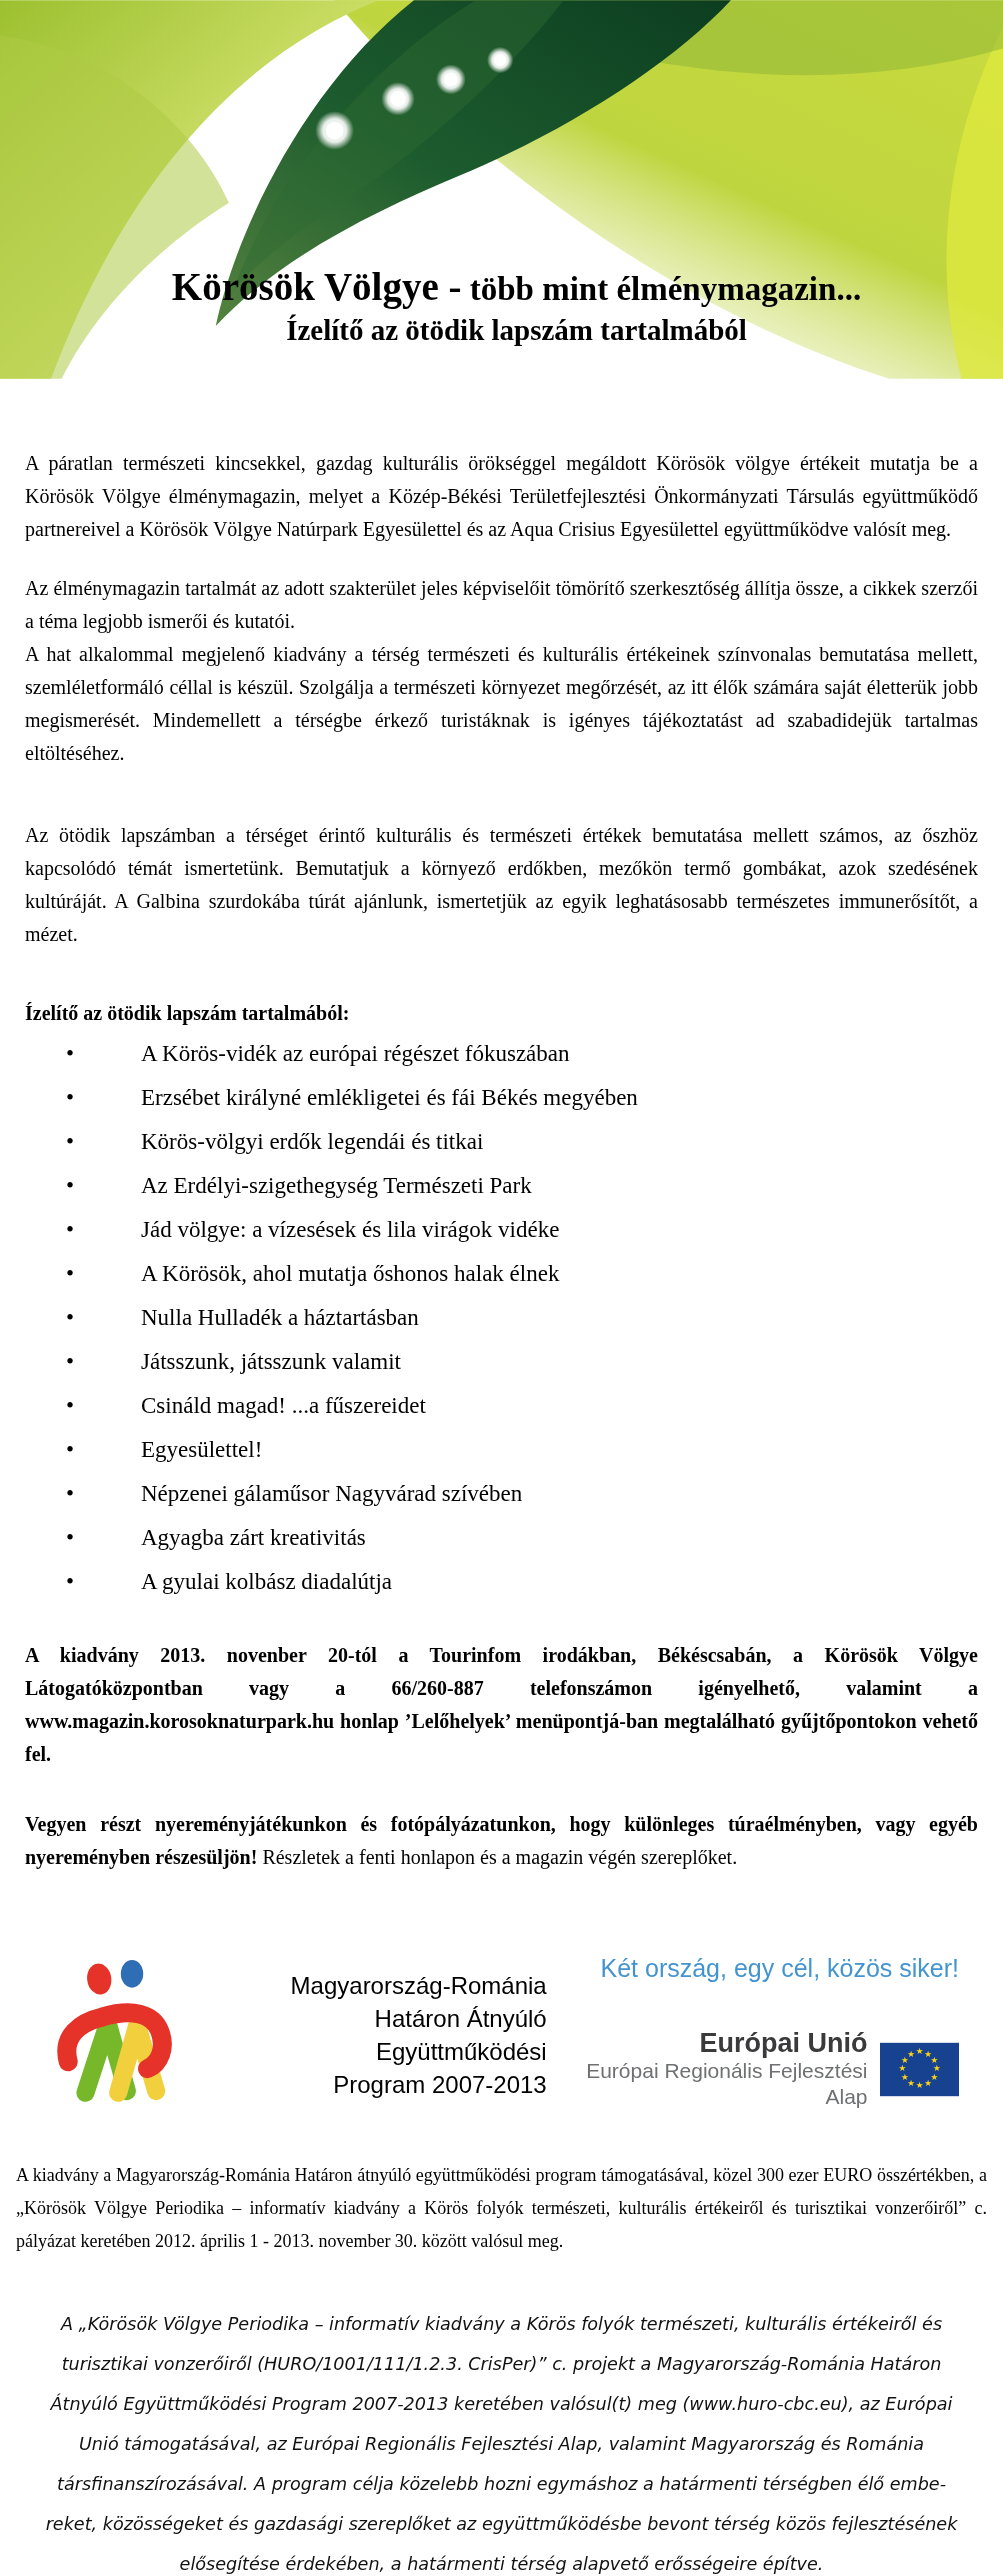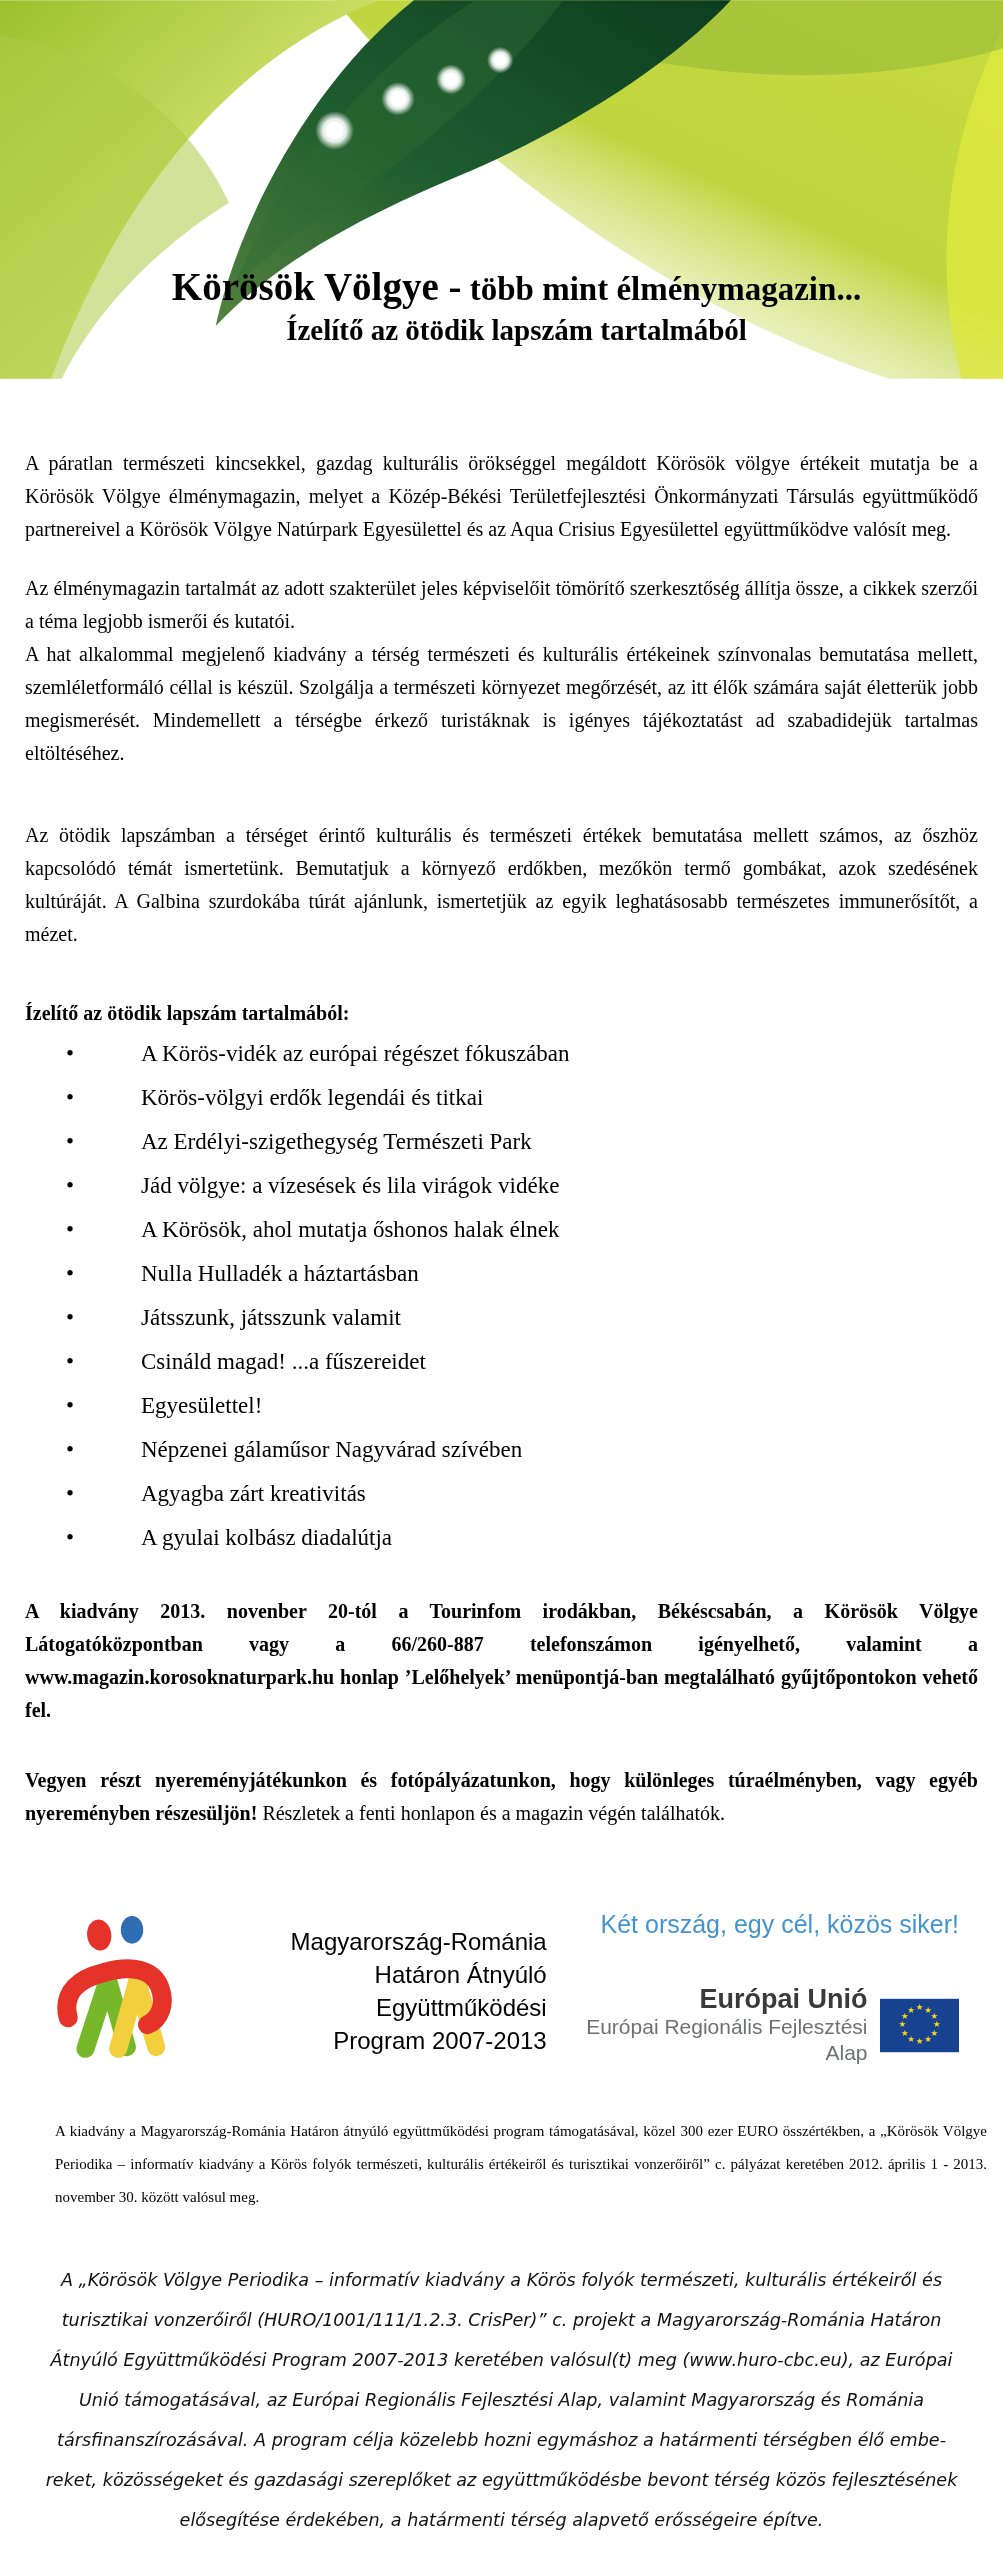--- a/index.html
+++ b/index.html
@@ -34,21 +34,21 @@
   .huro-block { display:flex; align-items:flex-start; }
   .huro-text { margin-left:23px; margin-top:14px; color:#000000; font-size:24px; line-height:33px;text-align:right; }
   .right-block { display:flex; flex-direction:column; align-items:flex-end; }
   .slogan { color:#4394d0; font-size:25px; line-height:26.4px; margin:0 0 46px 0; }
   .eu-block { display:flex; align-items:center; }
   .eu-text { text-align:right; margin-right:12.3px; }
   .eu-title { font-size:27px; font-weight:bold; color:#3a3a3c; line-height:30px; }
   .eu-subtitle { font-size:21px; color:#6f7072; line-height:26.4px; }
 
   
-  .funding-note { padding:0 16px; margin-top:48px; font-size:15px; line-height:33px; text-align:justify;margin-left:39px; }
+  .funding-note { padding:0 16px; margin-top:48px; font-size:18px; line-height:33px; text-align:justify; }
   .project-note { padding:0 35px; margin-top:46px; font-family:"DejaVu Sans", sans-serif;
                   font-style:italic; font-size:17.6px; line-height:40px; text-align:center; color:#111; }
 </style>
 </head>
 <body>
 
 <div class="page">
 
   <div class="header-wrap">
     <svg class="header-art" width="1003" height="379" viewBox="0 0 1139 430" aria-hidden="true">
@@ -107,36 +107,37 @@
 
     <p class="body">A páratlan természeti kincsekkel, gazdag kulturális örökséggel megáldott Körösök völgye értékeit mutatja be a Körösök Völgye élménymagazin, melyet a Közép-Békési Területfejlesztési Önkormányzati Társulás együttműködő partnereivel a Körösök Völgye Natúrpark Egyesülettel és az Aqua Crisius Egyesülettel együttműködve valósít meg.</p>
     <p class="body gap-s">Az élménymagazin tartalmát az adott szakterület jeles képviselőit tömörítő szerkesztőség állítja össze, a cikkek szerzői a téma legjobb ismerői és kutatói.</p>
     <p class="body">A hat alkalommal megjelenő kiadvány a térség természeti és kulturális értékeinek színvonalas bemutatása mellett, szemléletformáló céllal is készül. Szolgálja a természeti környezet megőrzését, az itt élők számára saját életterük jobb megismerését. Mindemellett a térségbe érkező turistáknak is igényes tájékoztatást ad szabadidejük tartalmas eltöltéséhez.</p>
     <p class="body gap-l">Az ötödik lapszámban a térséget érintő kulturális és természeti értékek bemutatása mellett számos, az őszhöz kapcsolódó témát ismertetünk. Bemutatjuk a környező erdőkben, mezőkön termő gombákat, azok szedésének kultúráját. A Galbina szurdokába túrát ajánlunk, ismertetjük az egyik leghatásosabb természetes immunerősítőt, a mézet.</p>
 
     <p class="contents-heading">Ízelítő az ötödik lapszám tartalmából:</p>
 
     <ul class="toc">
       <li>A Körös-vidék az európai régészet fókuszában</li>
+      <li>Erzsébet királyné emlékligetei és fái Békés megyében</li>
       <li>Körös-völgyi erdők legendái és titkai</li>
       <li>Az Erdélyi-szigethegység Természeti Park</li>
       <li>Jád völgye: a vízesések és lila virágok vidéke</li>
       <li>A Körösök, ahol mutatja őshonos halak élnek</li>
       <li>Nulla Hulladék a háztartásban</li>
       <li>Játsszunk, játsszunk valamit</li>
       <li>Csináld magad! ...a fűszereidet</li>
       <li>Egyesülettel!</li>
       <li>Népzenei gálaműsor Nagyvárad szívében</li>
       <li>Agyagba zárt kreativitás</li>
       <li>A gyulai kolbász diadalútja</li>
     </ul>
 
     <p class="body bold">A kiadvány 2013. novenber 20-tól a Tourinfom irodákban, Békéscsabán, a Körösök Völgye Látogatóközpontban vagy a 66/260-887 telefonszámon igényelhető, valamint a www.magazin.korosoknaturpark.hu honlap ’Lelőhelyek’ menüpontjá-ban megtalálható gyűjtőpontokon vehető fel.</p>
 
-    <p class="body mix"><span class="lead">Vegyen részt nyereményjátékunkon és fotópályázatunkon, hogy különleges túraélményben, vagy egyéb nyereményben részesüljön!</span><span> Részletek a fenti honlapon és a magazin végén találhatók.</span></p>
+    <p class="body mix"><span class="lead">Vegyen részt nyereményjátékunkon és fotópályázatunkon, hogy különleges túraélményben, vagy egyéb nyereményben részesüljön!</span><span> Részletek a fenti honlapon és a magazin végén szereplőket.</span></p>
   </div>
 
   <div class="logos-row">
 
     <div class="huro-block">
       <svg width="134" height="148" viewBox="0 0 152 168" aria-hidden="true">
 
         <path d="M40,158 L66,78 L88,156" fill="none" stroke="#76b82a" stroke-width="21" stroke-linecap="round" stroke-linejoin="round"></path>
 
         <path d="M78,158 L100,80 L122,156" fill="none" stroke="#f2d03d" stroke-width="21" stroke-linecap="round" stroke-linejoin="round"></path>

